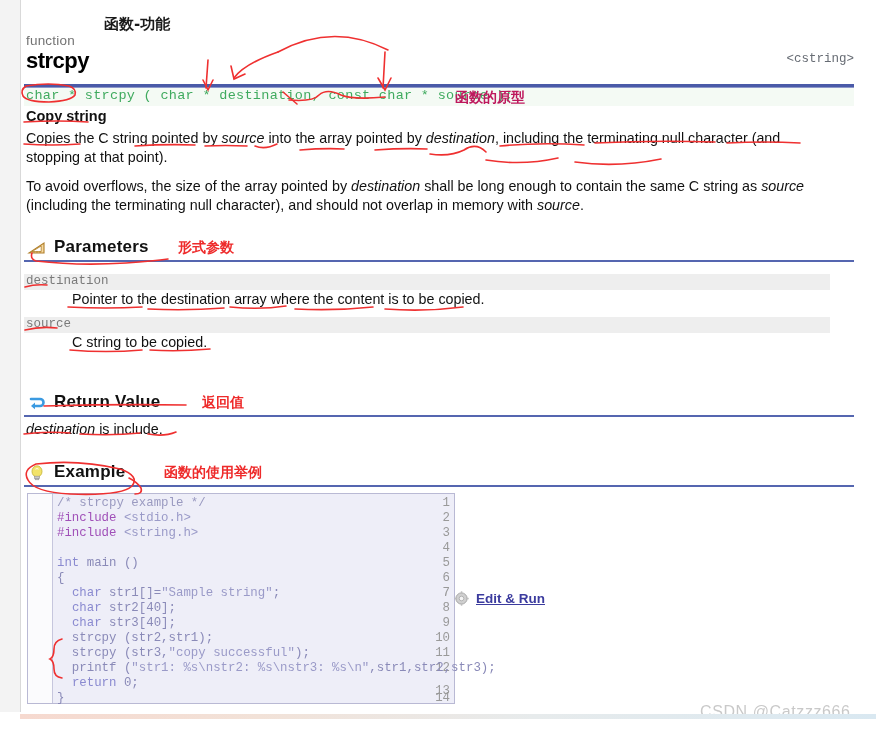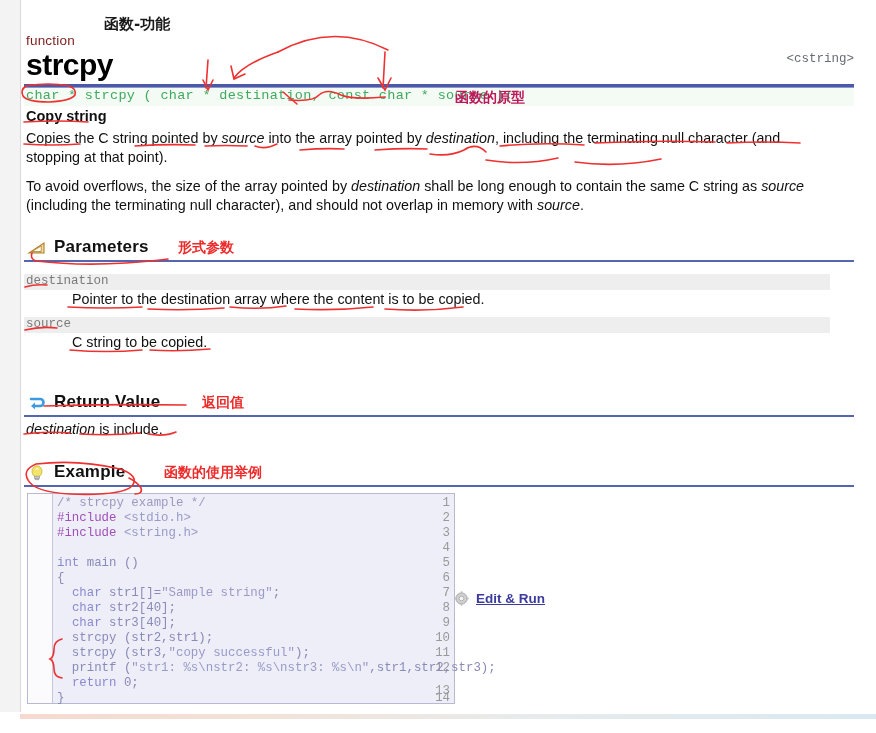--- a/index.html
+++ b/index.html
@@ -32,35 +32,35 @@
     position: absolute;
     left: 24px; top: 0;
     width: 832px;
   }
 
   
   .kw-function {
     position: absolute;
     left: 2px; top: 33px;
     font-size: 13.5px;
-    color: #7f1d1d;
+    color: #737373;
     letter-spacing: .2px;
   }
   .hdr-cn {
     position: absolute;
     left: 80px; top: 15px;
     font-family: "DejaVu Sans", sans-serif;
     font-size: 15px;
     color: #1a1a1a;
     font-weight: 600;
   }
   .title {
     position: absolute;
     left: 2px; top: 48px;
-    font-size: 30px;
+    font-size: 22px;
     font-weight: bold;
     letter-spacing: -0.5px;
     color: #000;
   }
   .hdr-include {
     position: absolute;
     right: 2px; top: 52px;
     font-family: "Liberation Mono", monospace;
     font-size: 12.5px;
     color: #666b73;
@@ -357,20 +357,21 @@
       <g fill="#bdbdbd">
         <rect x="6.8" y="0.3" width="1.5" height="2.4"></rect>
         <rect x="6.8" y="12.3" width="1.5" height="2.4"></rect>
         <rect x="0.3" y="6.8" width="2.4" height="1.5"></rect>
         <rect x="12.3" y="6.8" width="2.4" height="1.5"></rect>
       </g>
     </svg>
   </span>
   <a class="editrun" href="#">Edit &amp; Run</a>
 
+  <div class="watermark">CSDN @Catzzz666</div>
   <div class="footer-grad"></div>
   <div class="footer-white"></div>
 
   <svg id="anno">
     <g fill="none" stroke="#ef3030" stroke-width="1.6" stroke-linecap="round">
 
       <path d="M26 86 q-6 4 -3 10 q4 6 26 6 q22 -1 26 -7 q2 -6 -6 -9 q-20 -4 -43 0"></path>
 
       <path d="M208 60 l-2 28"></path>
         <path d="M203 80 l5 10 l5 -10"></path>

